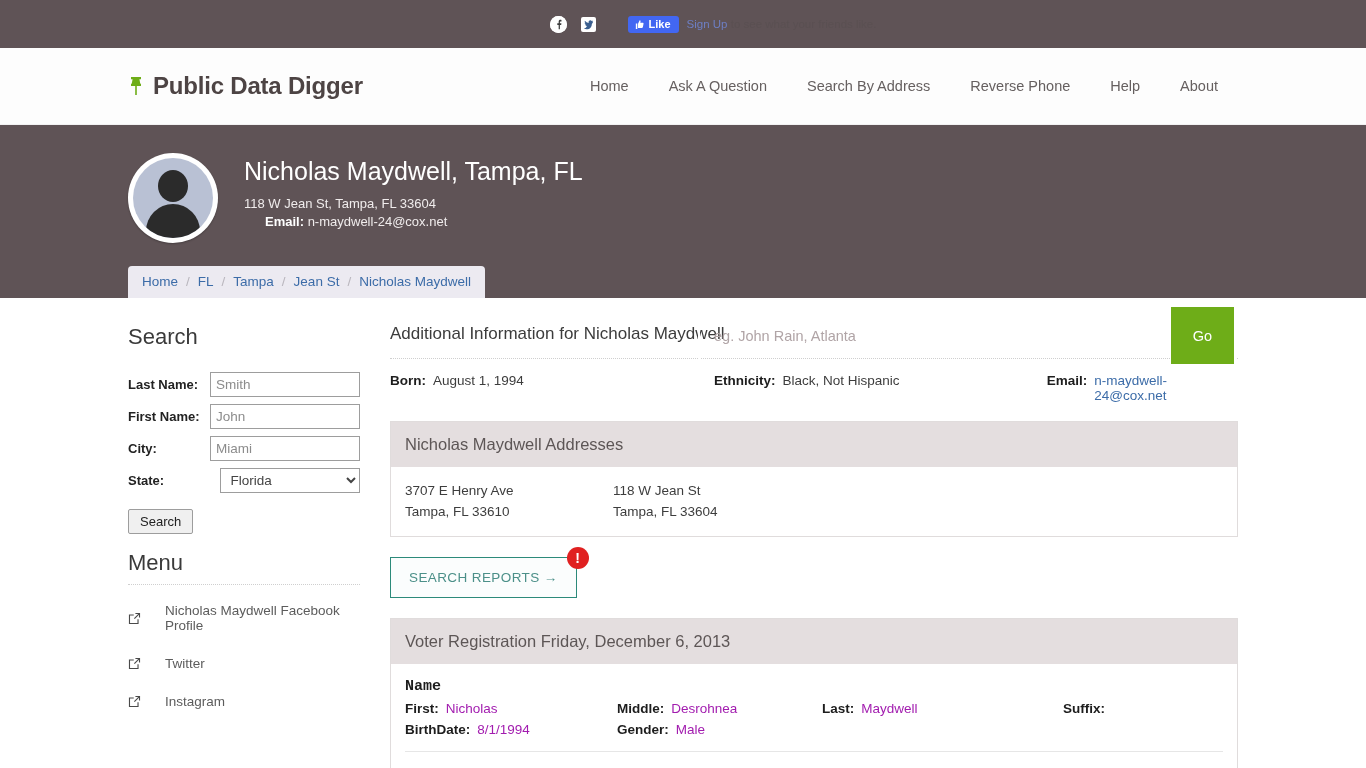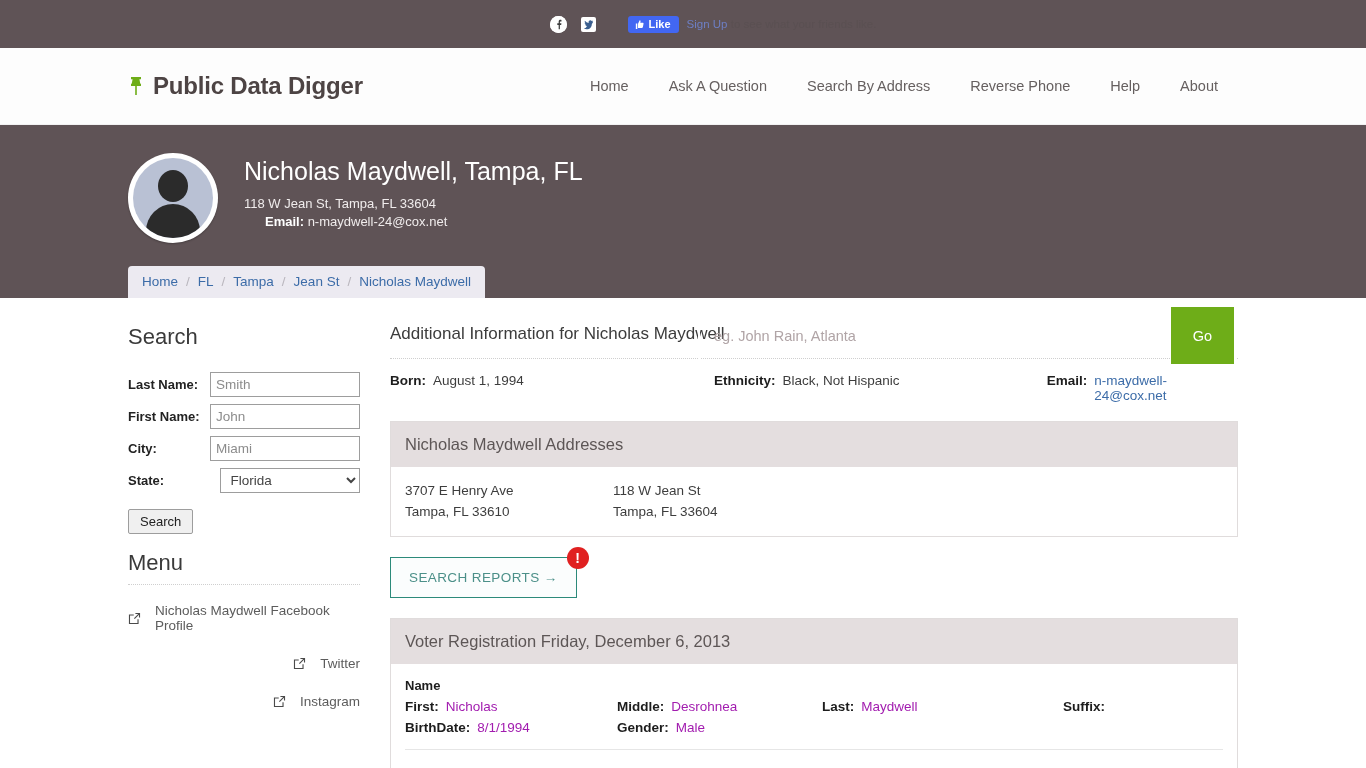--- a/index.html
+++ b/index.html
@@ -224,26 +224,25 @@
     background: #f0f0f0;
     border: 1px solid #9d9d9d;
     border-radius: 2px;
     cursor: pointer;
     color: #222;
     font-family: "Liberation Sans", sans-serif;
   }
   .menu-link {
     display: flex;
     align-items: center;
-    gap: 14px;
+    gap: 24px;
     font-size: 13.5px;
     color: #5c5c5c;
     margin-bottom: 23px;
     cursor: pointer;
-    justify-content: flex-end;
   }
   .ext-icon { width: 13px; height: 13px; flex: none; display: block; }
 
   
   .main { flex: 1; min-width: 0; }
   .main-title {
     font-size: 17px;
     color: #3c3c3c;
     font-weight: normal;
     margin: 0 0 14px 0;
@@ -298,24 +297,25 @@
     font-size: 14px;
     font-weight: bold;
     display: flex;
     align-items: center;
     justify-content: center;
     line-height: 1;
     cursor: pointer;
   }
 
   .vr-section-label {
-    font-size: 13px;
+    font-size: 15px;
     font-weight: bold;
     color: #1d1d1d;
     margin-bottom: 6px;
+    font-family: Liberation Mono, monospace;
   }
   .vr-row { display: flex; font-size: 13.5px; margin-bottom: 6px; }
   .vr-cell { display: flex; gap: 7px; }
   .vr-cell b { color: #1d1d1d; }
   .vr-cell span { color: #a21caf; }
   .vr-c1 { width: 212px; }
   .vr-c2 { width: 205px; }
   .vr-c3 { width: 241px; }
   .vr-divider { border-top: 1px solid #e6e6e6; margin: 14px 0 16px 0; }
 </style>

